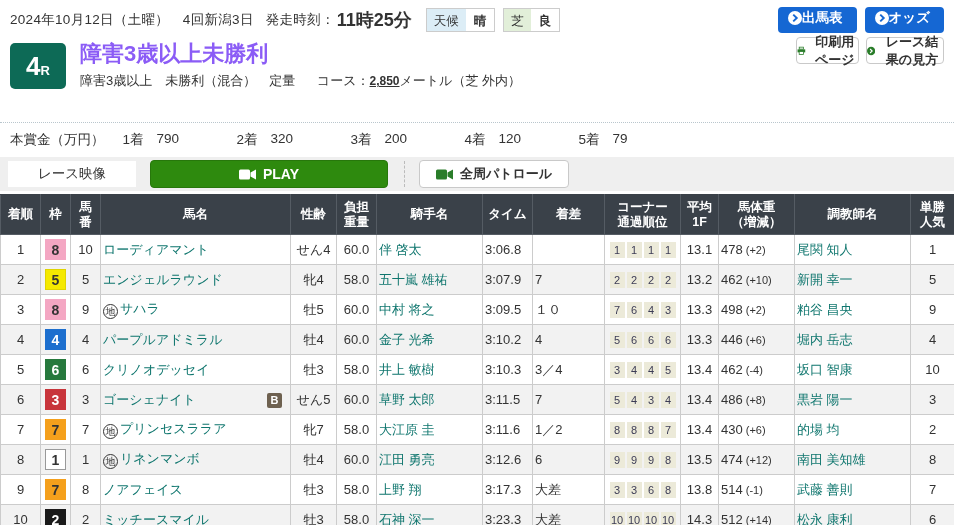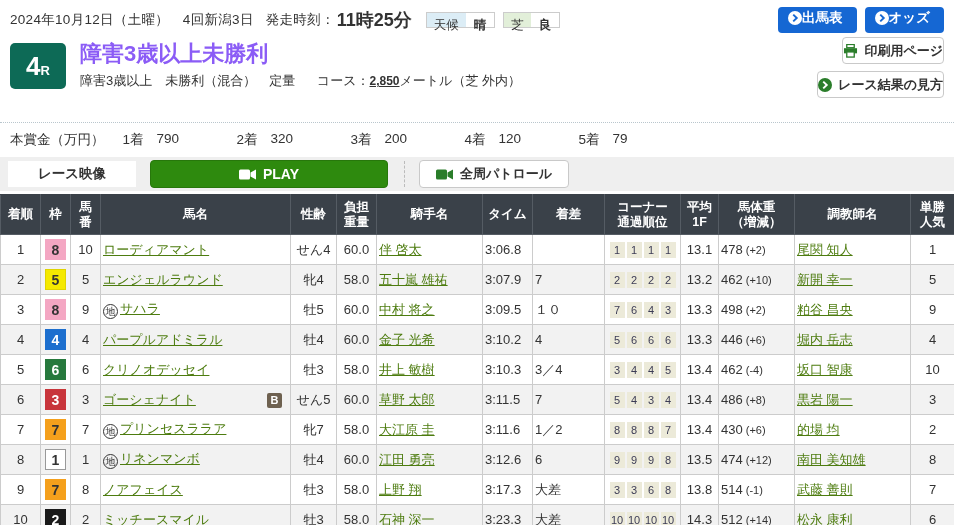--- a/index.html
+++ b/index.html
@@ -8,21 +8,21 @@
     font-family:"Liberation Sans","DejaVu Sans",sans-serif;
     color:#333; font-size:13px;
   }
   .page { position:relative; width:954px; height:525px; background:#fff; }
 
   
   .topbar { display:flex; align-items:center; padding:7px 10px 2px 10px; }
   .date-line { font-size:13.5px; color:#333; letter-spacing:.3px; }
   .start-time { font-size:18px; font-weight:bold; margin-left:2px; }
   .badges { display:flex; margin-left:14px; gap:8px; }
-  .badge { display:flex; border:1px solid #ccc; font-size:12.5px; height:16px; }
+  .badge { display:flex; border:1px solid #ccc; font-size:12.5px; height:24px; }
   .badge .lbl { padding:4px 7px; background:#dcedf6; color:#333; }
   .badge.turf .lbl { background:#e2efd9; }
   .badge .val { padding:4px 8px; background:#fff; font-weight:bold; }
   .top-actions { margin-left:auto; display:flex; gap:8px; }
   .btn-blue {
     background:#1567d3; color:#fff; font-weight:bold; font-size:13.5px;
     border:none; border-radius:4px; padding:2px 14px 6px 10px;
     display:flex; align-items:center; cursor:pointer;
   }
   .circ-ico { width:14px; height:14px; display:inline-block; }
@@ -32,37 +32,37 @@
   .race-flex { display:flex; align-items:flex-start; }
   .race-num {
     width:56px; height:46px; background:#0d6a56; color:#fff; border-radius:5px;
     display:flex; align-items:center; justify-content:center; margin-right:14px; margin-top:2px;
   }
   .race-num .n { font-size:26px; font-weight:bold; }
   .race-num .r { font-size:13px; font-weight:bold; margin-top:8px; }
   .race-title { font-size:22px; font-weight:bold; color:#8b5cf6; line-height:1.15; }
   .race-cond { font-size:13px; color:#333; margin-top:6px; }
   .race-cond .dist { font-size:12px; font-weight:bold;text-decoration:underline; }
-  .side-btns { position:absolute; right:10px; top:2px; width:148px; display:flex; flex-direction:column; gap:7px; z-index:5;align-items:flex-end; }
+  .side-btns { position:absolute; right:10px; top:2px; width:148px; display:flex; gap:7px; z-index:5; }
   .btn-white {
     background:#fff; border:1px solid #c9c9c9; border-radius:4px; height:27px;
     font-size:13px; font-weight:bold; color:#333; display:flex; align-items:center;
     justify-content:center; gap:6px; cursor:pointer;
   }
 
   
   .prize-row { display:flex; align-items:center; padding:8px 28px 6px 10px; font-size:13.5px; }
   .prize-label { margin-right:18px; }
   .prize-pair { display:flex; }
   .prize-rank { width:34px; }
   .prize-amt { width:52px; text-align:left; margin-right:28px; }
 
   
   .video-strip { display:flex; align-items:center; background:#efefef; height:34px; padding:0 0 0 8px; margin-top:2px; }
-  .lbl-race-video { background:#fff; width:128px; height:26px; display:flex; align-items:center; justify-content:center; font-weight:bold; font-size:13.5px; }
+  .lbl-race-video { background:#fff; width:128px; height:26px; display:flex; align-items:center; justify-content:center; font-weight:normal; font-size:13.5px; }
   .btn-play {
     background:#2e8a0e; color:#fff; border:1px solid #27770b; border-radius:4px;
     width:238px; height:28px; margin-left:14px; font-weight:bold; font-size:14px;
     display:flex; align-items:center; justify-content:center; gap:7px; cursor:pointer;
   }
   .strip-divider { border-left:1px dashed #bbb; height:26px; margin:0 14px 0 16px; }
   .btn-patrol {
     background:#fff; color:#333; border:1px solid #c9c9c9; border-radius:4px;
     width:150px; height:28px; font-weight:bold; font-size:13px;
     display:flex; align-items:center; justify-content:center; gap:7px; cursor:pointer;
@@ -75,21 +75,21 @@
     background:#3a4149; color:#fff; font-size:12.5px; font-weight:bold;
     border:1px solid #555c64; border-top:1px solid #3a4149; height:40px; line-height:1.2;
     vertical-align:middle; padding:0 1px;
   }
   table.results td {
     border:1px solid #ccc; height:30px; font-size:13px; vertical-align:middle; padding:0 2px;
   }
   table.results tr.even td { background:#f2f2f2; }
   td.c { text-align:center; }
   td.l { text-align:left; padding-left:7px; }
-  a.tbl-link { color:#4d7c0f; text-decoration:underline; cursor:pointer; }
+  a.tbl-link { color:#0f766e; cursor:pointer; }
   .waku {
     display:inline-block; width:21px; height:21px; line-height:21px; text-align:center;
     font-weight:bold; font-size:14px; vertical-align:middle;
   }
   .chimark {
     display:inline-block; width:15px; height:15px; line-height:14px; border:1px solid #333;
     border-radius:50%; font-size:10px; text-align:center; vertical-align:-2px; margin-right:2px; color:#333;
   }
   .bbadge {
     float:right; width:15px; height:15px; background:#6e6150; color:#fff; font-size:11px;

